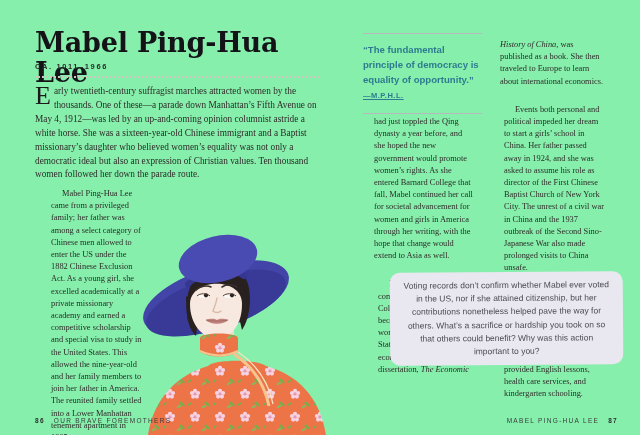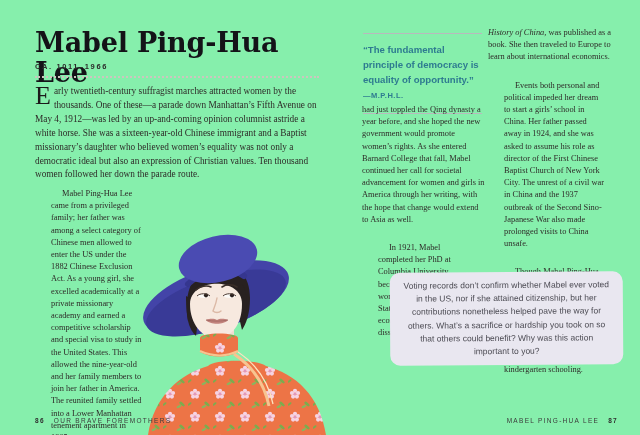--- a/index.html
+++ b/index.html
@@ -29,40 +29,40 @@
   .dropcap {
     float:left; font-size:26px; line-height:21px; padding-right:3px;
     font-family:"Liberation Serif", serif; color:#1c1a1a;
   }
   .bodycol { font-size:8.4px; line-height:12.2px; }
   .col-l1 { position:absolute; left:35px; top:172px; width:141px; }
   .col-l2 { position:absolute; left:163px; top:170px; width:132px; }
   .intrude { float:right; width:34px; height:250px; margin-top:54px; }
   .p-indent { text-indent:11px; margin:16px; }
   .p-first  { text-indent:11px; margin:16px; }
-  .p-cont   { text-indent:0; margin:0; }
+  .p-cont   { text-indent:0; margin:12px; }
   i.cite { font-style:italic; }
   .footer {
     position:absolute; top:417px;
     font-family:"Liberation Sans", sans-serif; font-size:6.5px;
     letter-spacing:1.3px; color:#3b3a3a;
   }
   .footer-left  { left:35px; }
   .footer-right { right:22px; text-align:right; }
   .folio { font-weight:bold; color:#2e2d2d; }
   .footer-gap { display:inline-block; width:9px; }
   
   .quote-block {
     position:absolute; left:363px; top:33px; width:119px;
     border-top:1px solid #b9b9bd; border-bottom:1px solid #b9b9bd;
     padding:8px 0 10px 0;
     font-family:"Liberation Sans", sans-serif; font-weight:bold;
     font-size:9.6px; line-height:15px; color:#2e7b90;
   }
-  .quote-attr { font-size:7.5px; letter-spacing:0.5px; }
+  .quote-attr { text-decoration:underline; font-size:7.5px; letter-spacing:0.5px; }
   .col-r1 { position:absolute; left:362px; top:104px; width:124px; }
   .col-r2 { position:absolute; left:488px; top:27px; width:132px; }
   .bubble {
     position:absolute; left:390px; top:272px; width:233px; height:93px;
     background:#e9e7f0; border-radius:10px;
     display:flex; align-items:center; justify-content:center;
     transform:rotate(-0.4deg);
   }
   .bubble-text {
     font-family:"Liberation Sans", sans-serif; font-size:8.5px;

